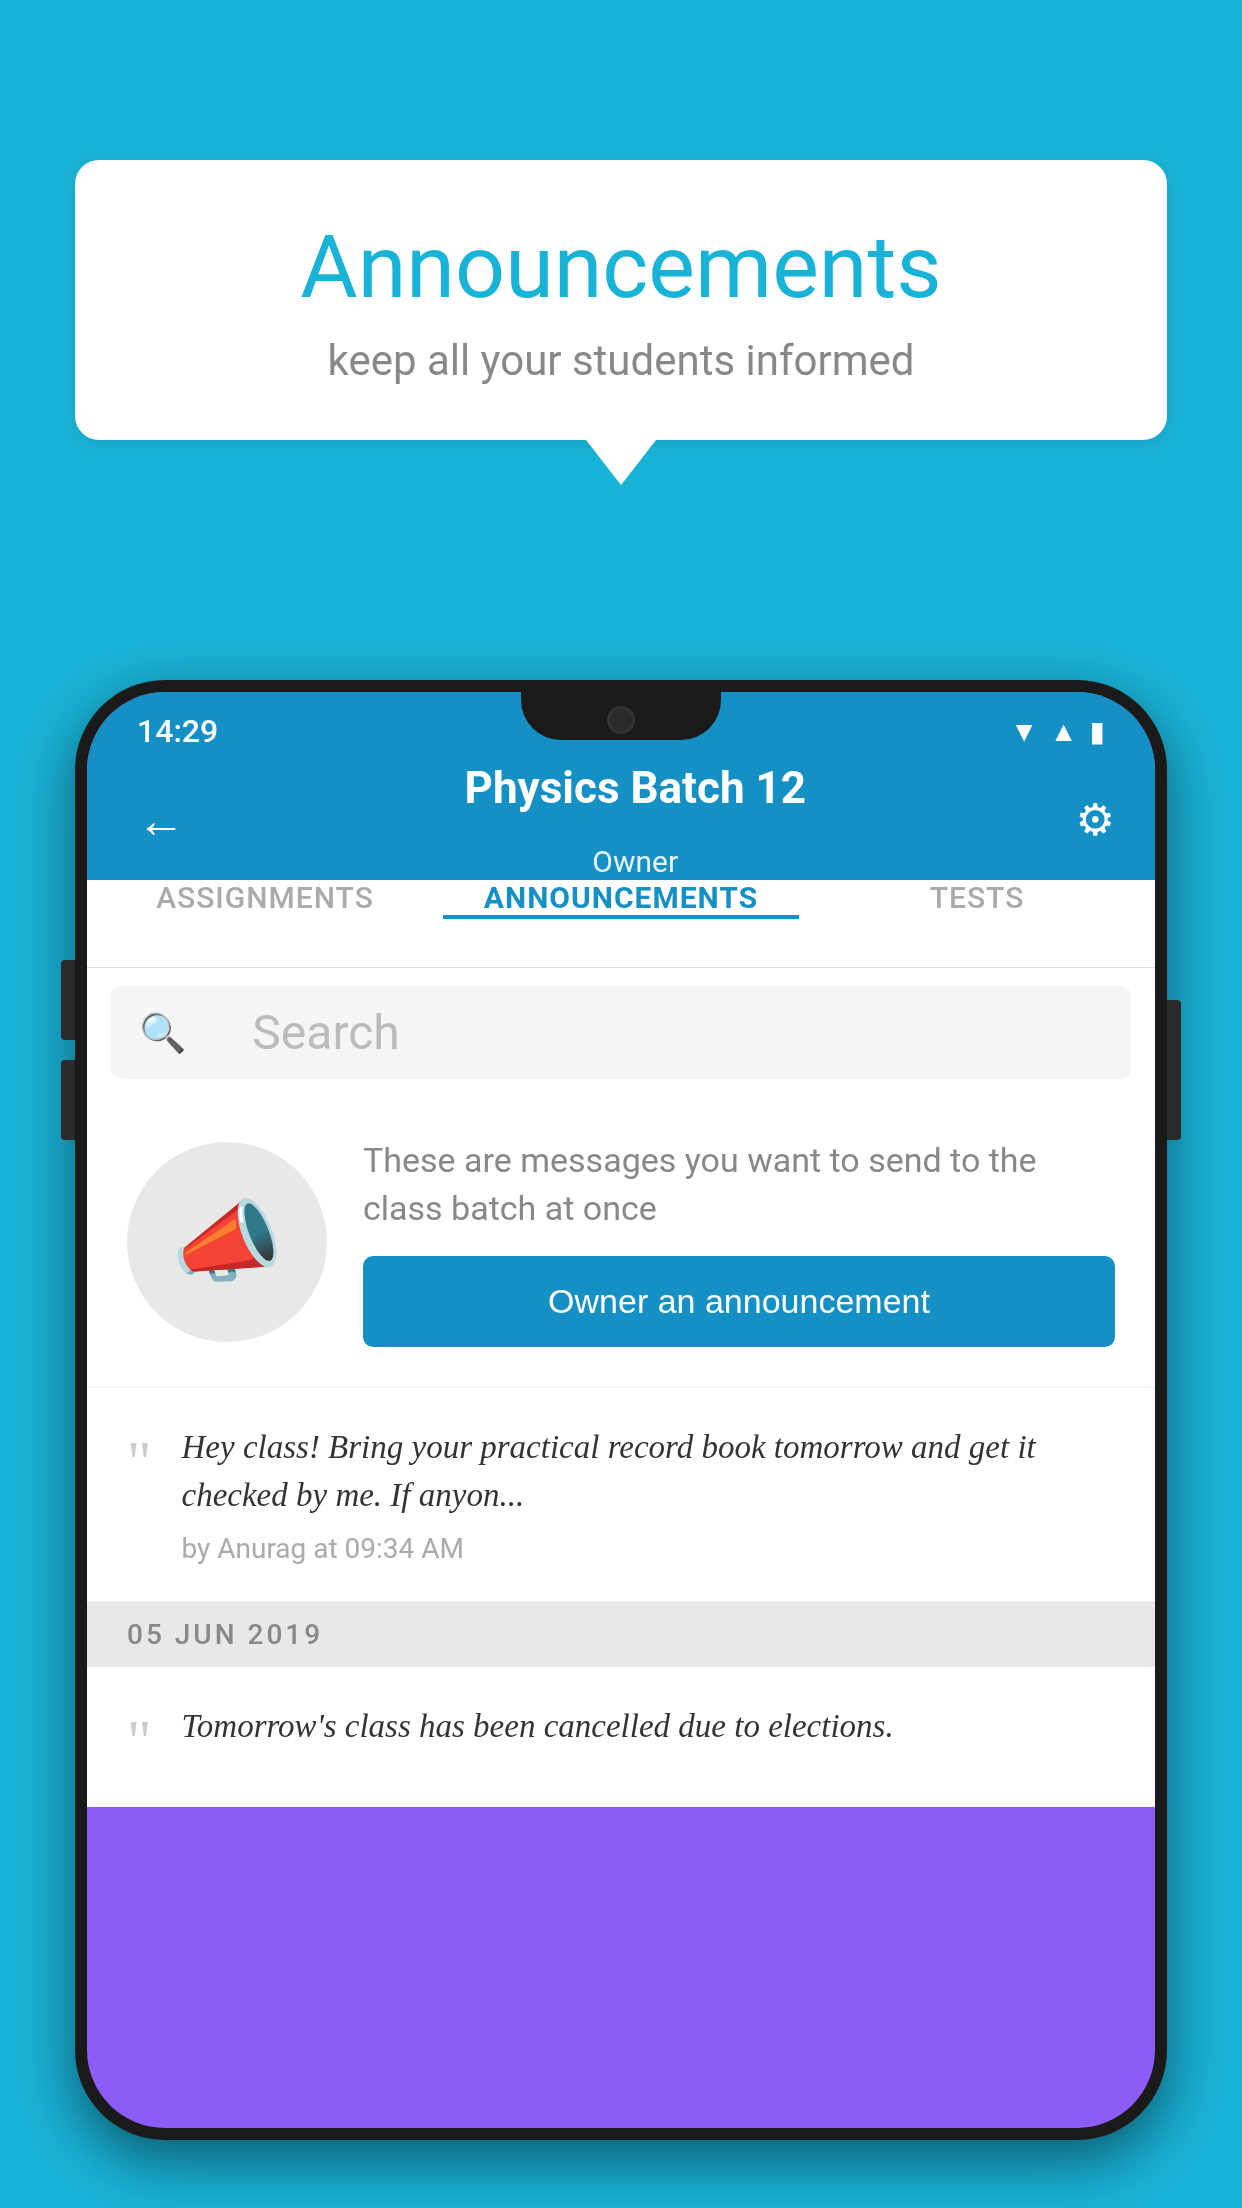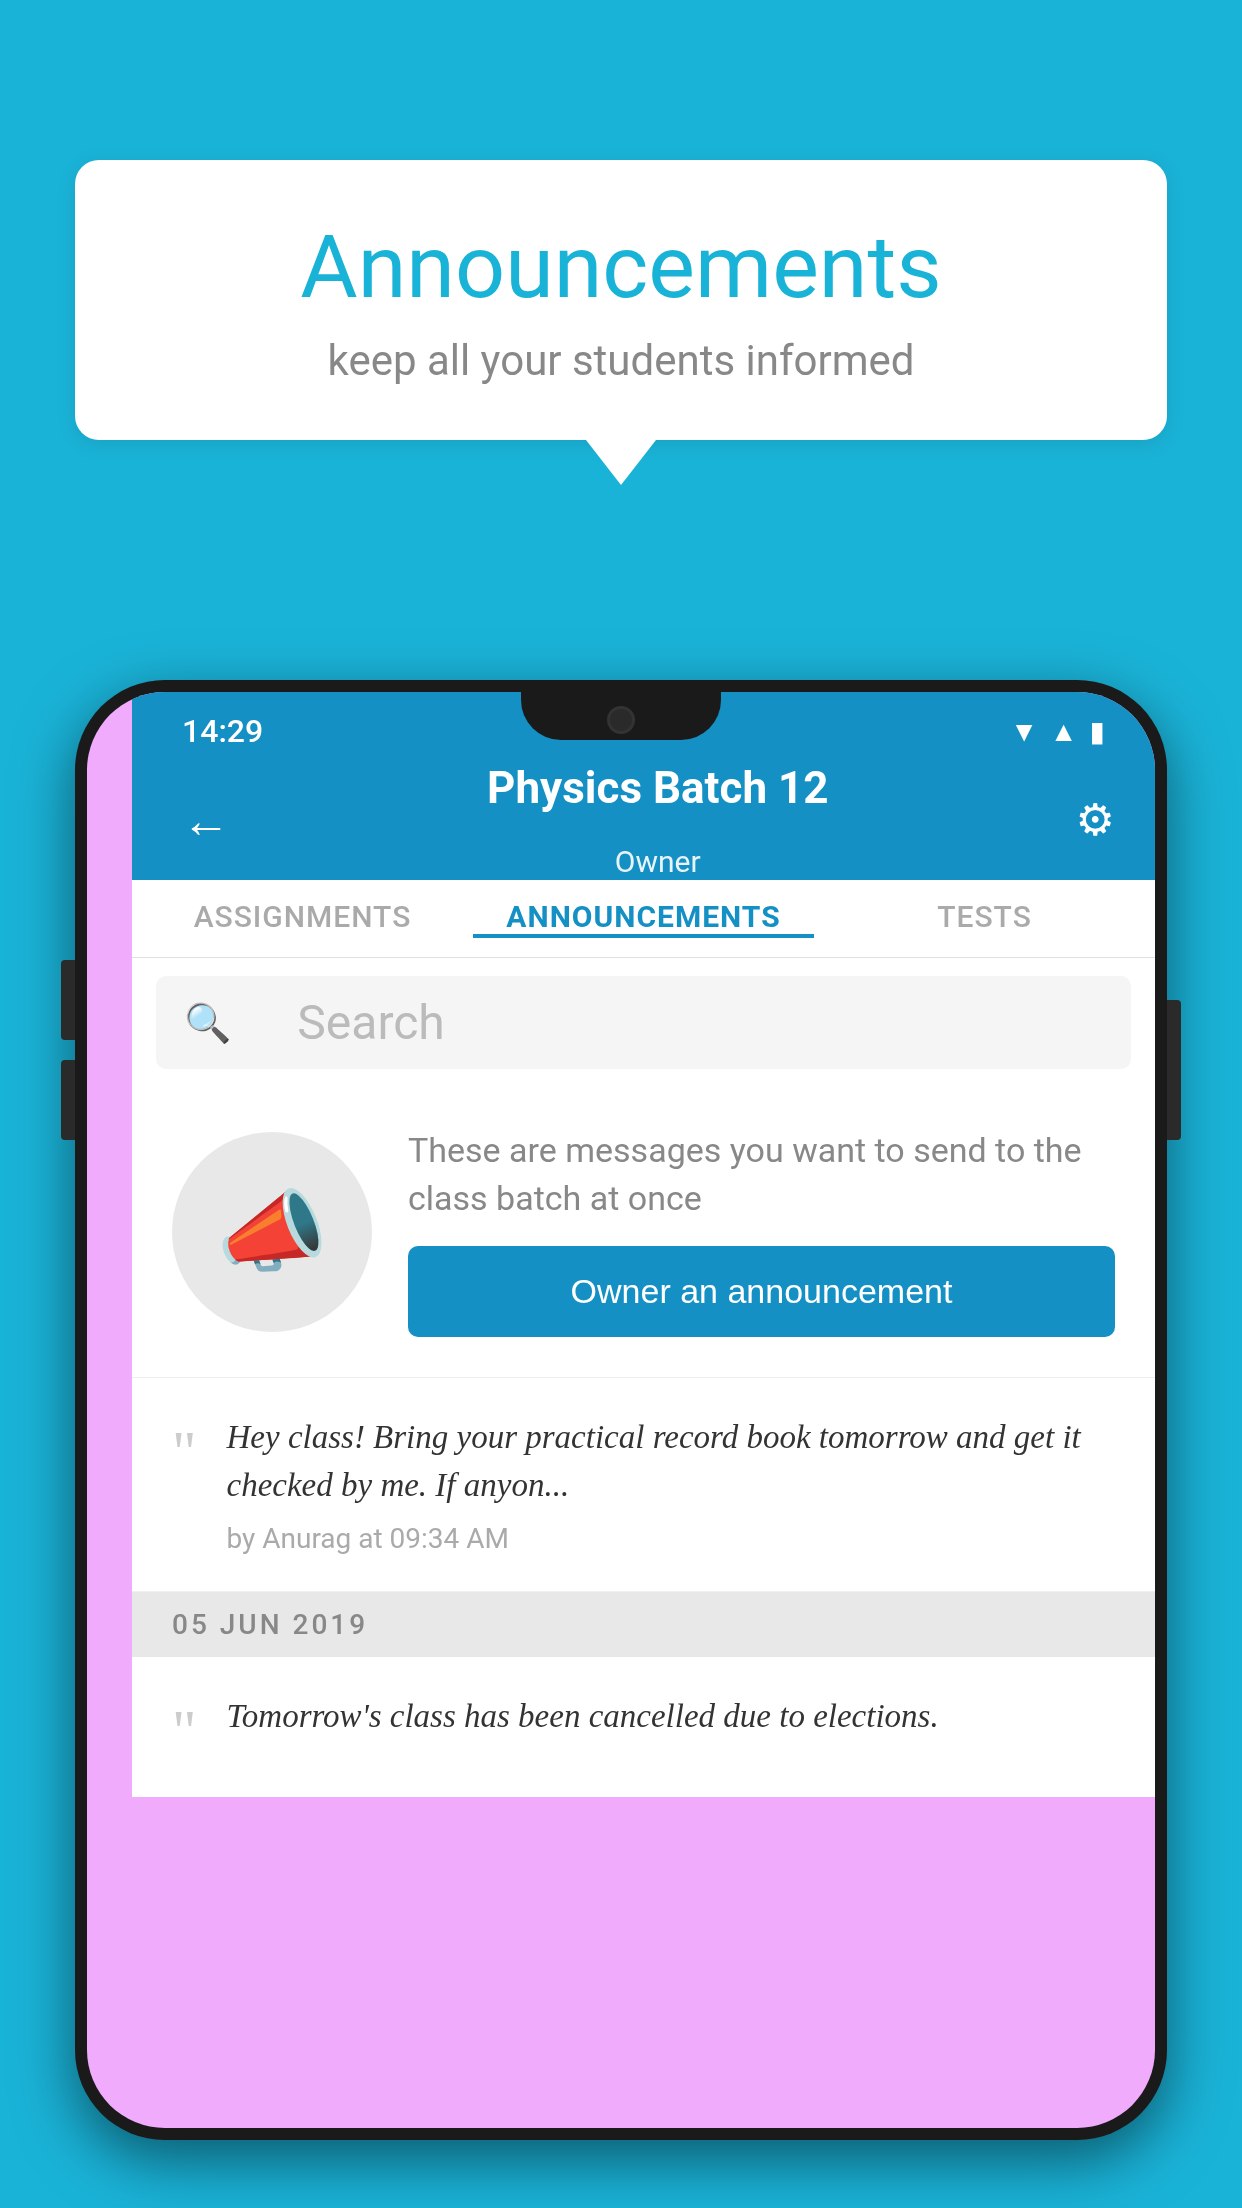--- a/index.html
+++ b/index.html
@@ -70,25 +70,24 @@
       background: #1a1a1a;
       border-radius: 90px;
       padding: 12px;
       position: relative;
       box-shadow: 0 20px 60px rgba(0,0,0,0.5);
     }
 
     .phone-screen {
       width: 100%;
       height: 100%;
-      background: #f0abfc;
+      background: #8b5cf6;
       border-radius: 78px;
       overflow: hidden;
       position: relative;
-      padding-left: 45px;
     }
 
     
     .phone-notch {
       position: absolute;
       top: 0;
       left: 50%;
       transform: translateX(-50%);
       width: 200px;
       height: 48px;
@@ -173,23 +172,23 @@
 
     .settings-button {
       color: white;
       font-size: 44px;
       cursor: pointer;
     }
 
     
     .tabs-bar {
       background: white;
-      height: 78px;
-      display: flex;
-      align-items: center;
+      height: 88px;
+      display: flex;
+      align-items: flex-start;
       border-bottom: 1px solid #e0e0e0;
     }
 
     .tab {
       flex: 1;
       display: flex;
       align-items: center;
       justify-content: center;
       font-size: 30px;
       font-weight: 500;

